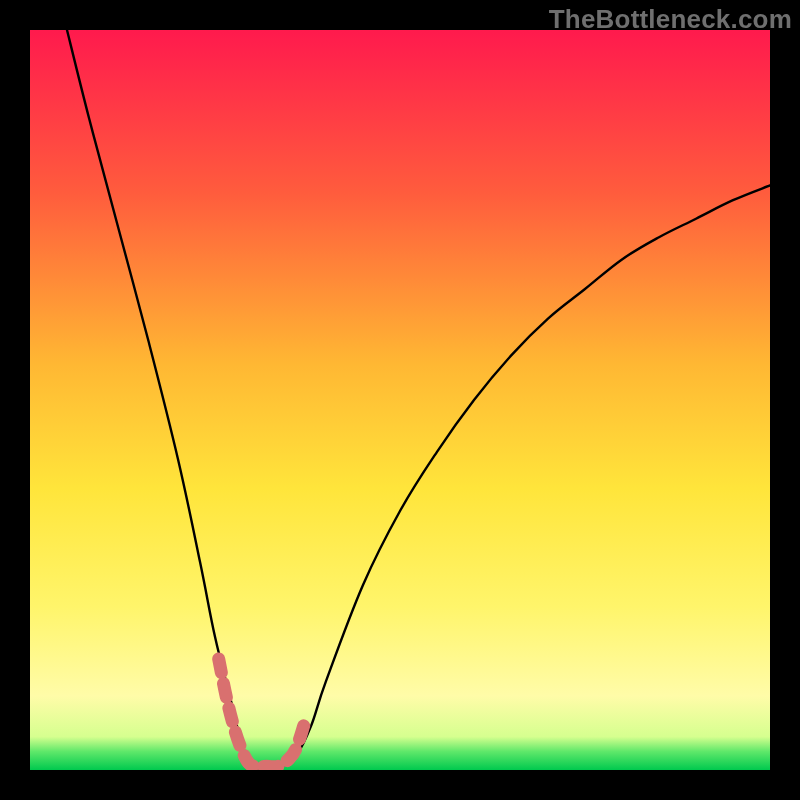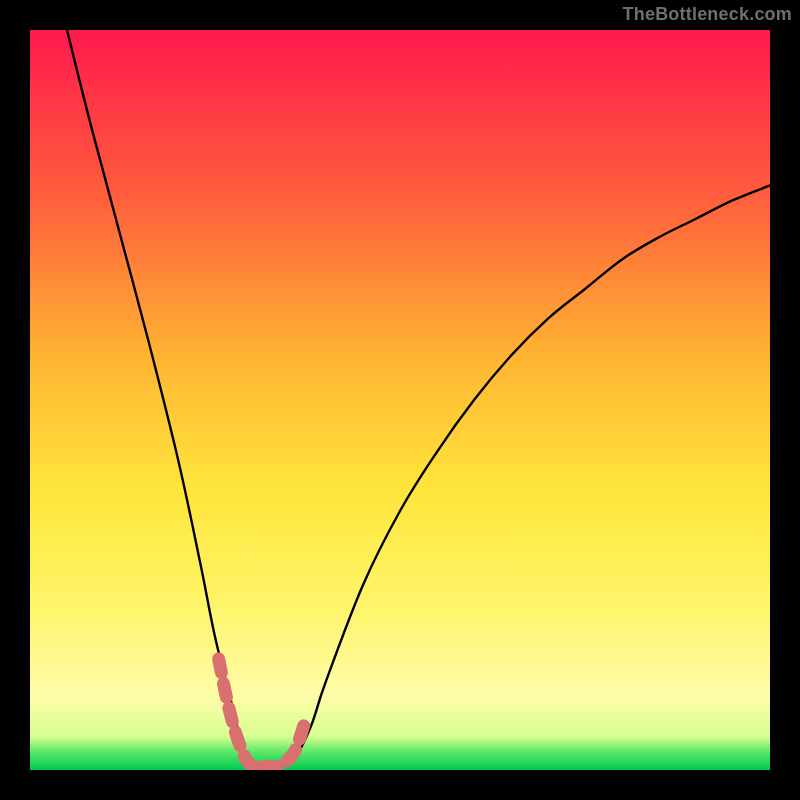--- a/index.html
+++ b/index.html
@@ -26,21 +26,21 @@
   }
   .gradient {
     position: absolute;
     inset: 0;
   }
   .watermark {
     position: absolute;
     top: 4px;
     right: 8px;
     font-family: Arial, Helvetica, sans-serif;
-    font-size: 18px;
+    font-size: 26px;
     font-weight: 600;
     color: #6f6f6f;
     letter-spacing: 0.2px;
   }
   svg.curve {
     position: absolute;
     inset: 0;
   }
 </style>
 </head>

